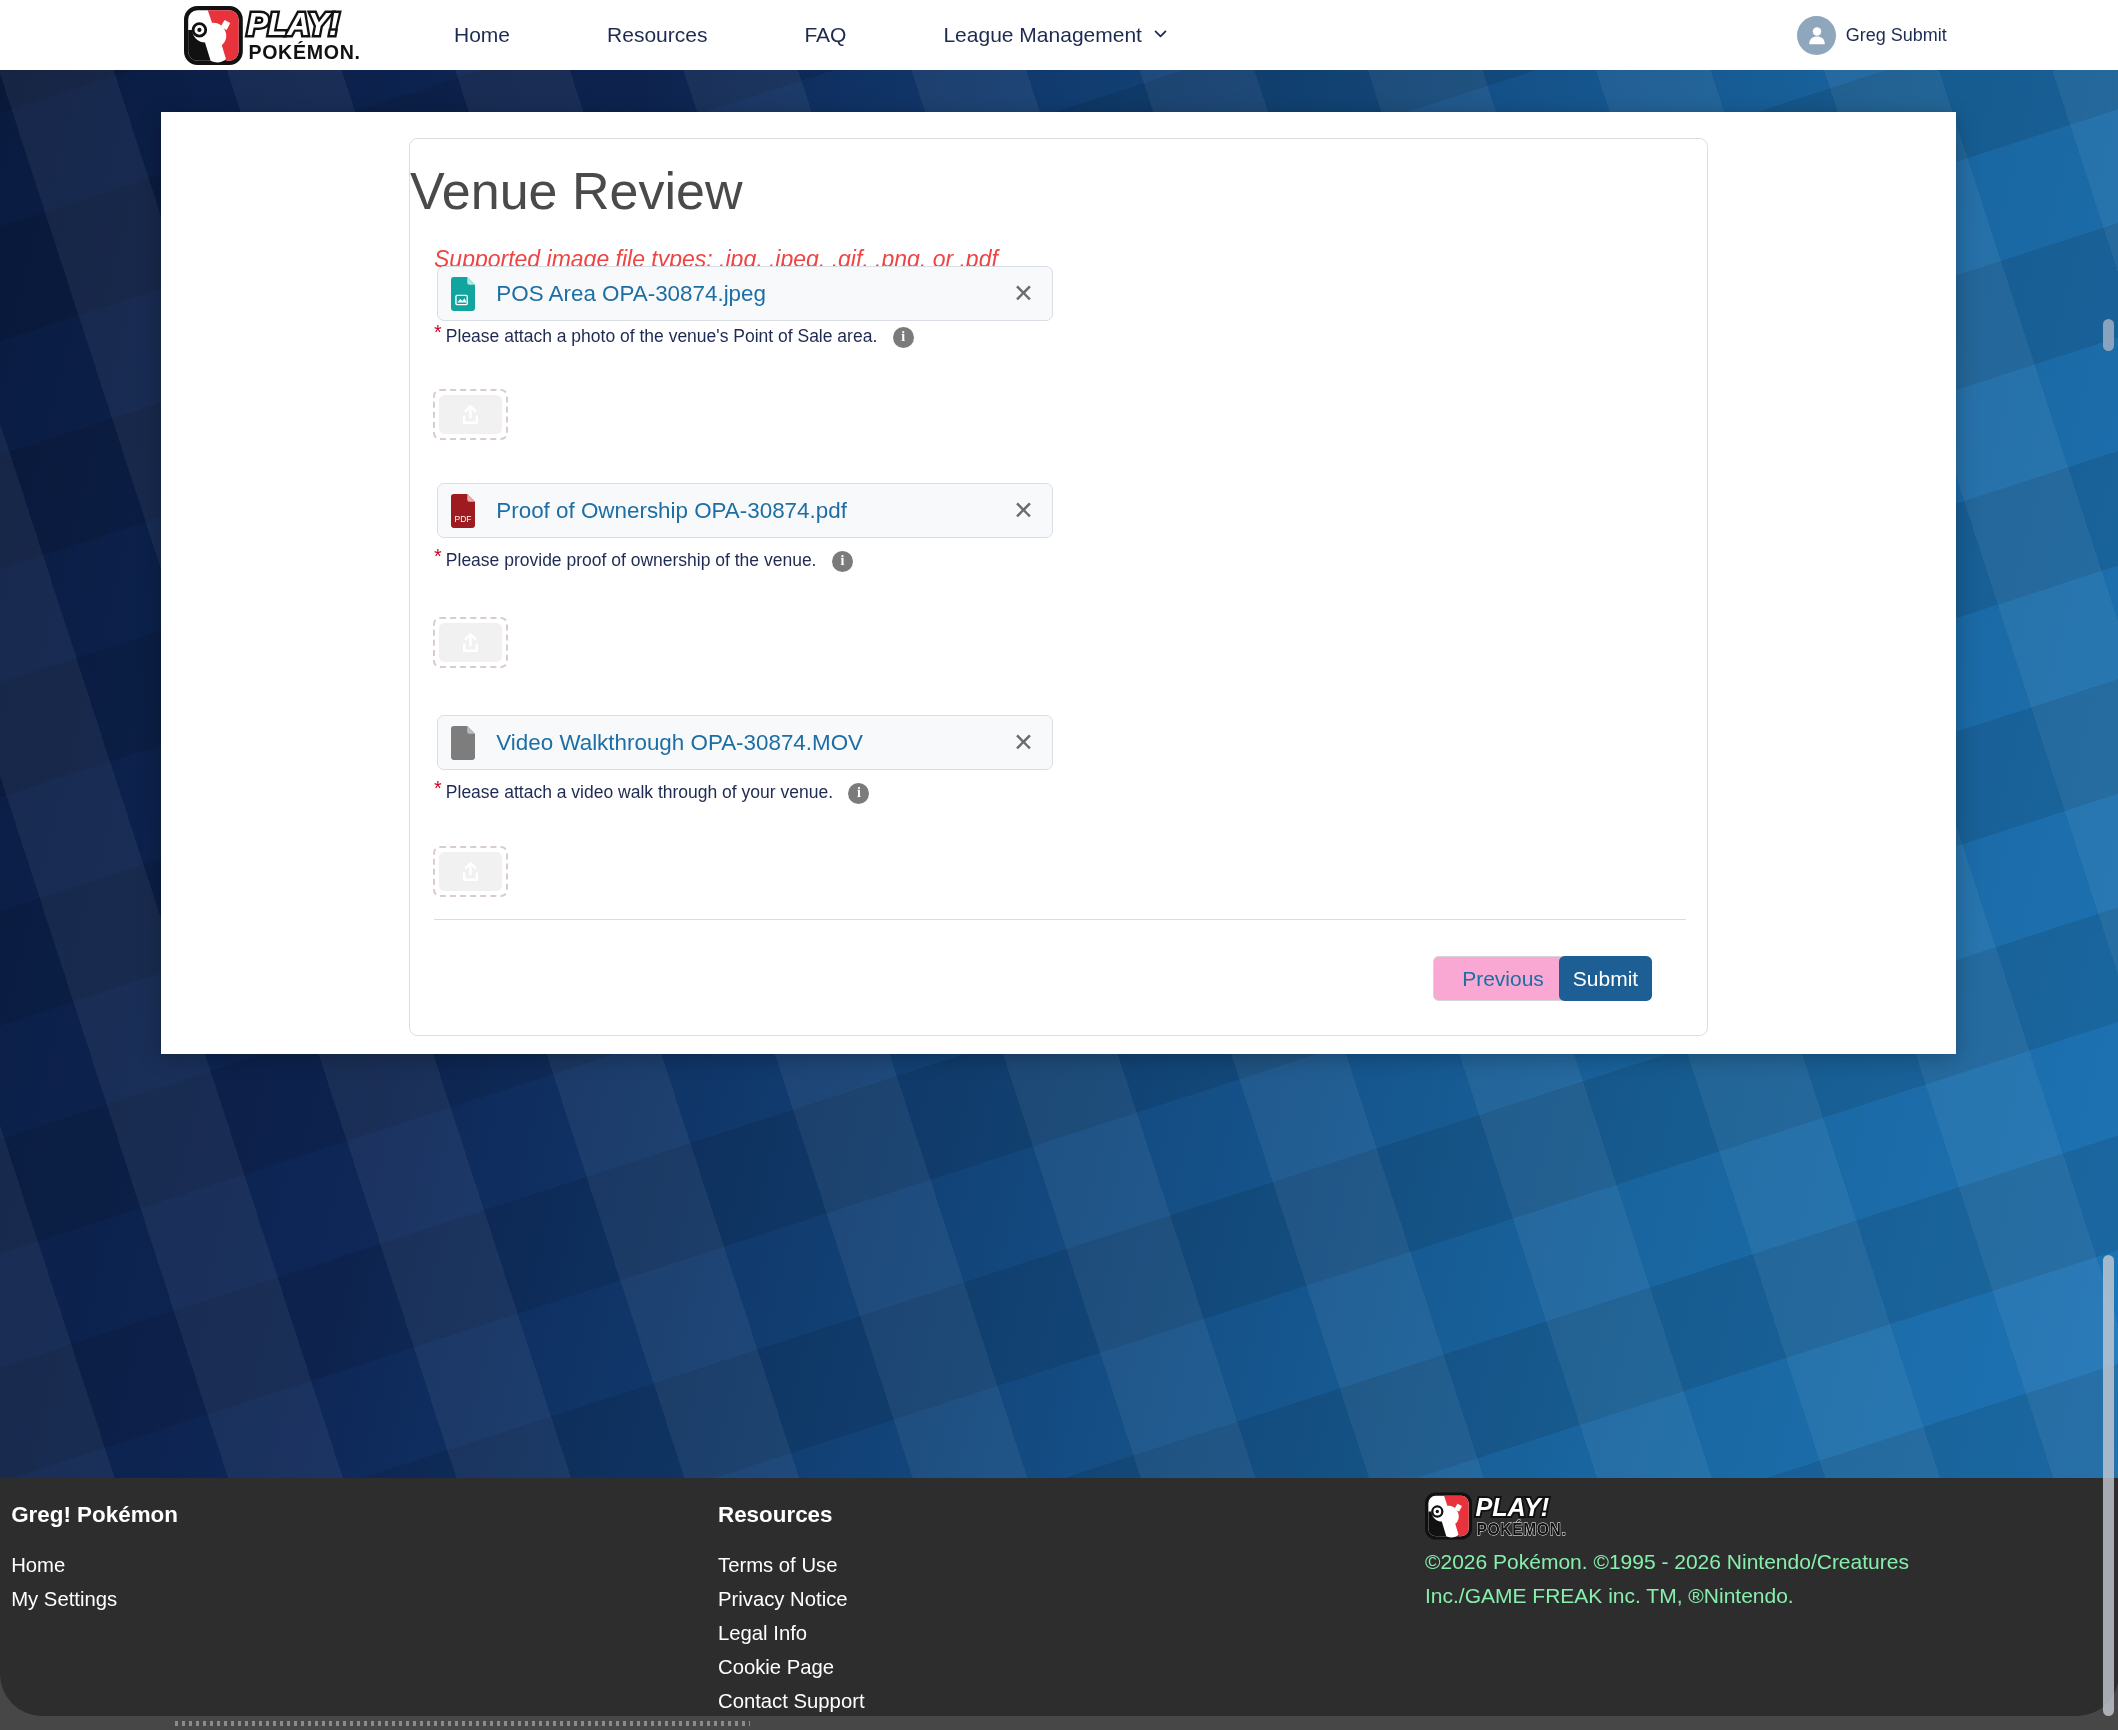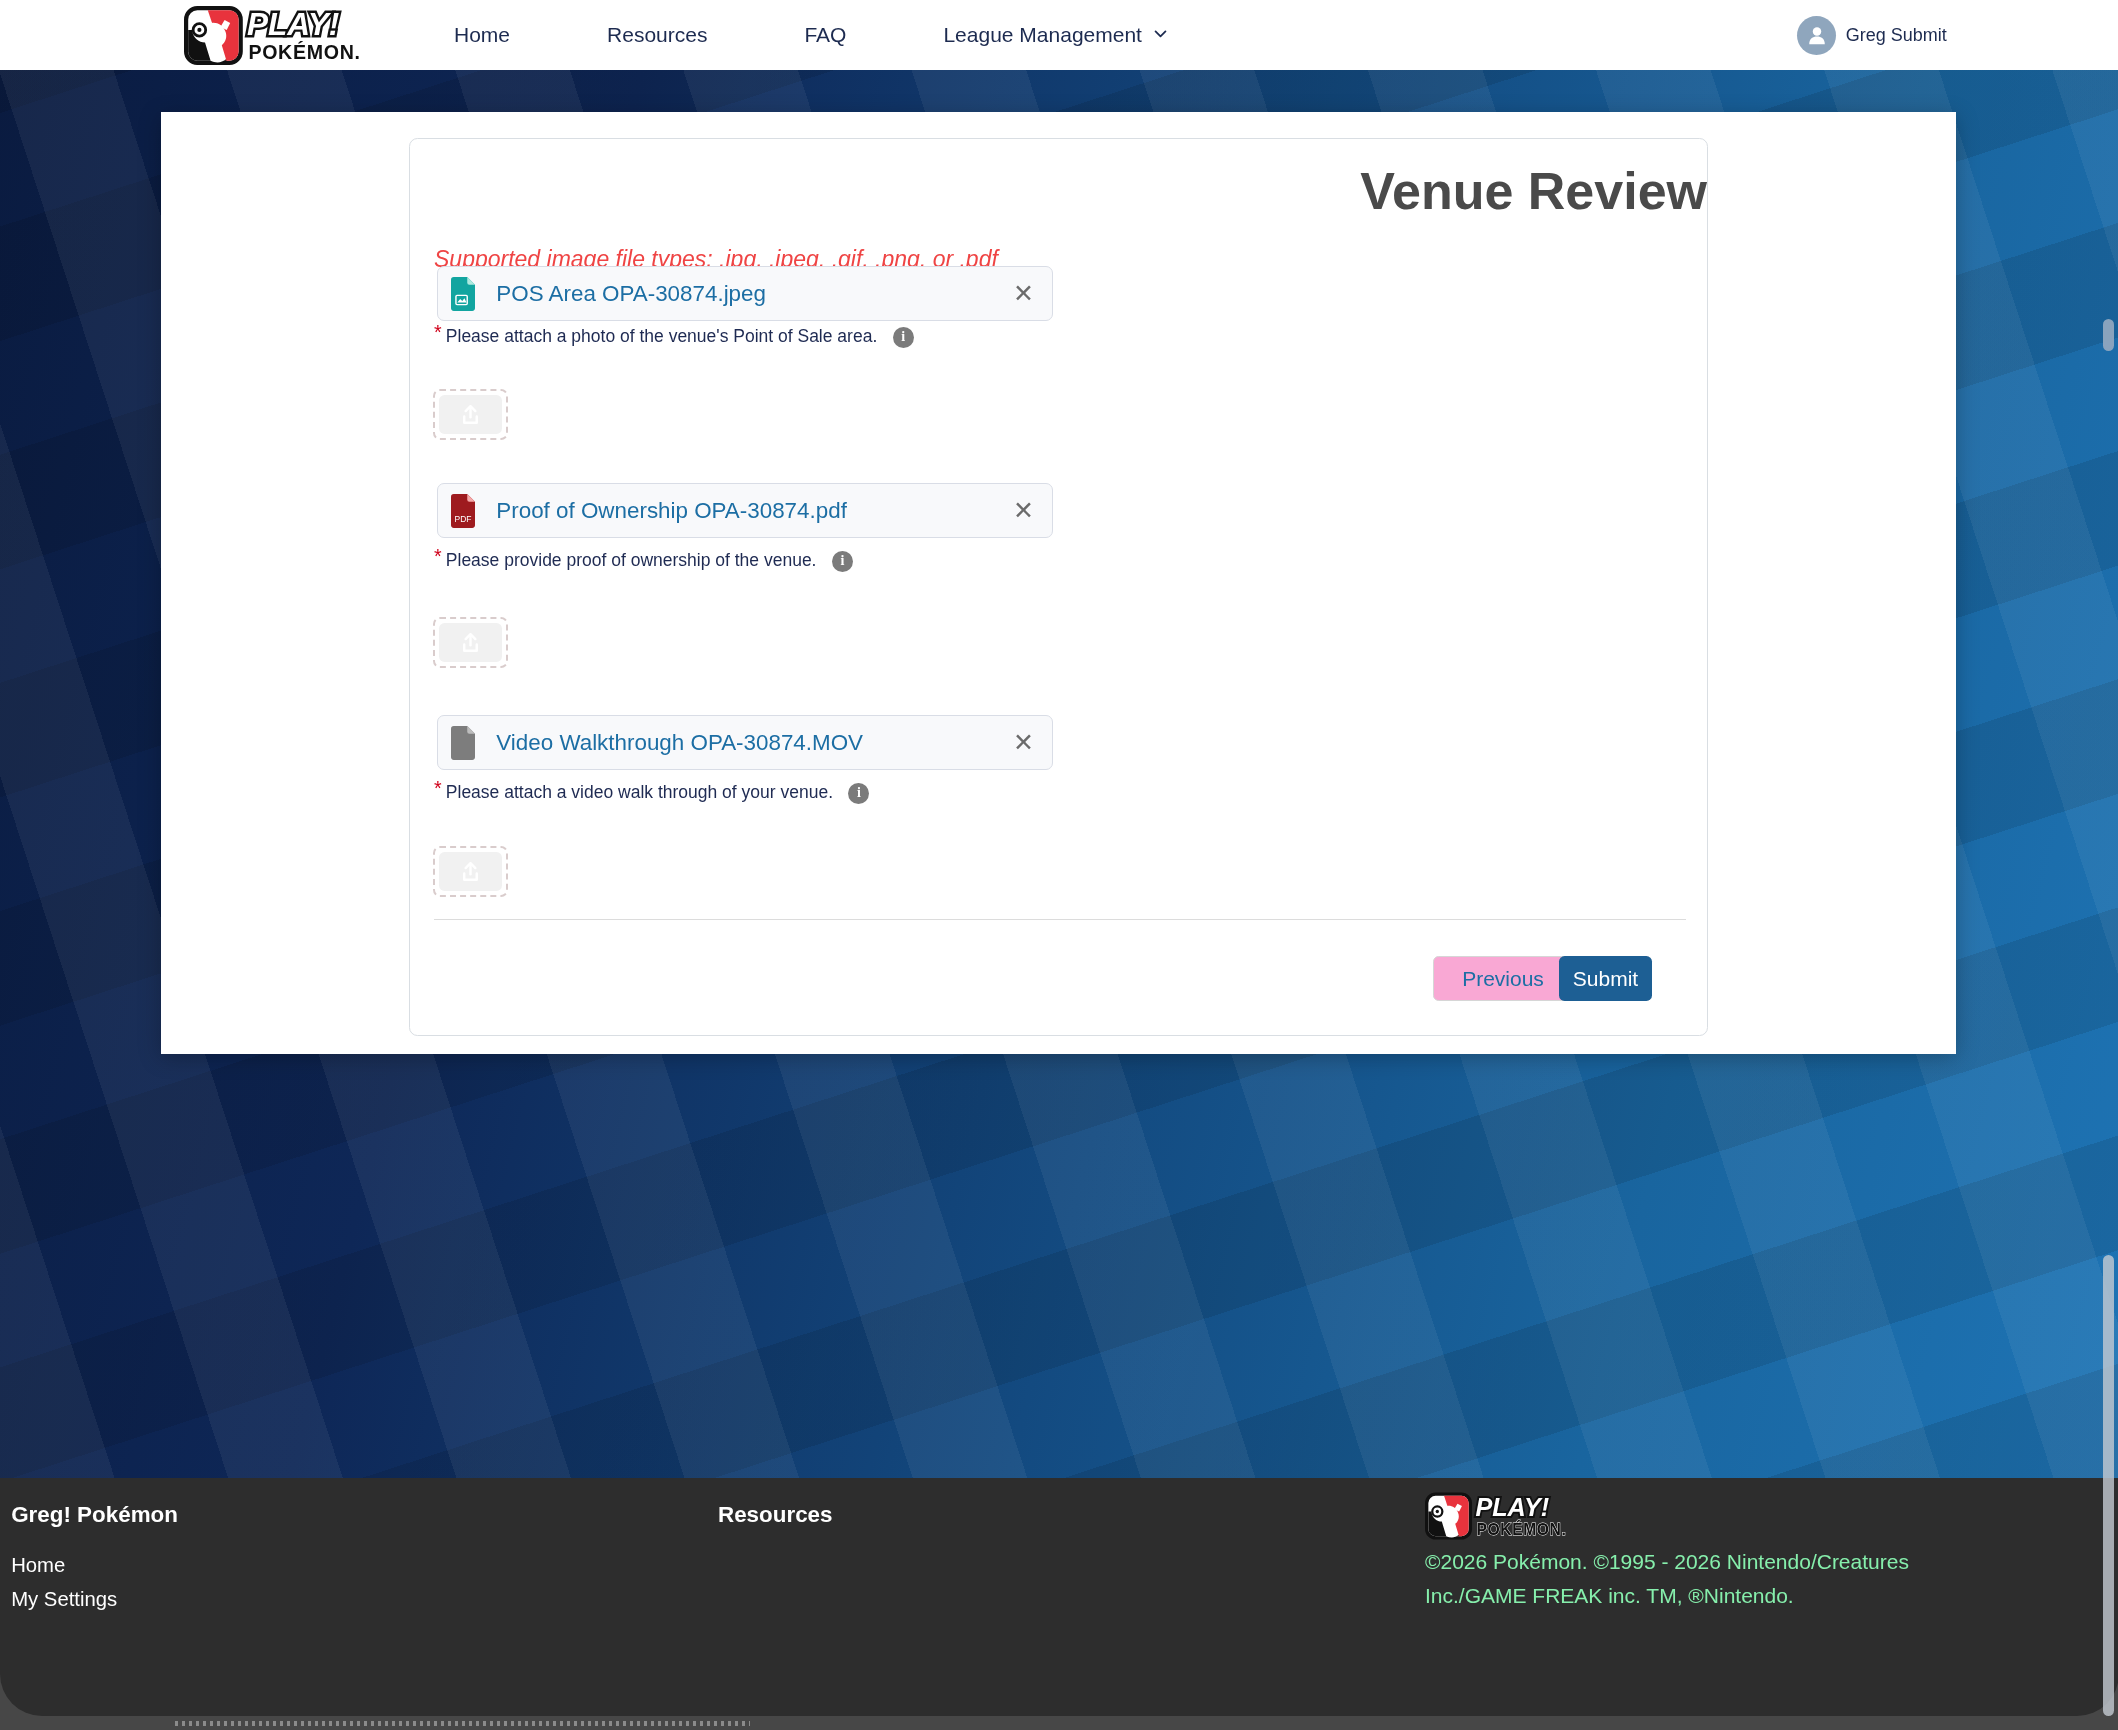--- a/index.html
+++ b/index.html
@@ -53,21 +53,21 @@
   .white-panel {
     position:absolute; left:161px; top:42px; width:1795px; height:942px;
     background:#ffffff; box-shadow:0 4.2px 21px rgba(0,0,0,0.25); z-index:2;
   }
   .card {
     position:absolute; left:248px; top:26px; width:1299px; height:898px;
     background:#ffffff; border:1.4px solid #D9DEE3; border-radius:8.4px;
   }
   .card-title {
     position:absolute; top:22.4px; left:0; width:100%;
-    text-align:right; font-size:52px; color:#4A4A4A; font-weight:700;
+    text-align:left; font-size:52px; color:#4A4A4A; font-weight:400;
   }
   .note {
     position:absolute; left:24px; top:107px;
     font-size:23px; font-style:italic; color:#ef4444; z-index:1;
   }
 
   .chip {
     position:absolute; left:27px; width:616px; height:55px;
     background:#F8F9FB; border:1.4px solid #D9DDE6; border-radius:7px;
     display:flex; align-items:center; z-index:2;
@@ -297,20 +297,27 @@
   <div class="fcol fcol-brand">
     <div class="fheading">Greg! Pokémon</div>
     <div class="flinks">
       <a class="flink">Home</a>
       <a class="flink">My Settings</a>
     </div>
   </div>
 
   <div class="fcol fcol-res">
     <div class="fheading">Resources</div>
+    <div class="flinks">
+      <a class="flink">Terms of Use</a>
+      <a class="flink">Privacy Notice</a>
+      <a class="flink">Legal Info</a>
+      <a class="flink">Cookie Page</a>
+      <a class="flink">Contact Support</a>
+    </div>
   </div>
 
   <div class="fcol fcol-legal">
     <svg class="logo-footer" width="168" height="48" viewBox="0 0 300 84">
       <g>
         <rect x="3" y="3" width="78" height="78" rx="16" fill="#ffffff" stroke="#111111" stroke-width="6"></rect>
         <path d="M34 6 h31 a13 13 0 0 1 13 13 v46 a13 13 0 0 1 -13 13 h-7 L34 6 z" fill="#E8333D"></path>
         <path d="M6 34 v31 a13 13 0 0 0 13 13 h42 L30 34 z" fill="#111111"></path>
         <path d="M24 16 c-9 3 -14 12 -12 21 c2 9 9 15 18 15 l8 26 c8 4 16 3 22 -2 l-6 -20 c6 -5 8 -13 5 -20 c-3 -8 -11 -13 -19 -12 c-4 -5 -10 -8 -16 -8 z" fill="#ffffff"></path>
         <circle cx="22" cy="34" r="9" fill="#ffffff" stroke="#111111" stroke-width="4"></circle>

